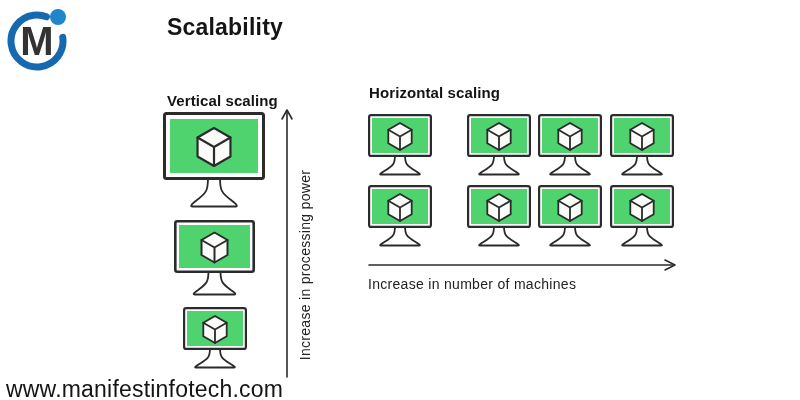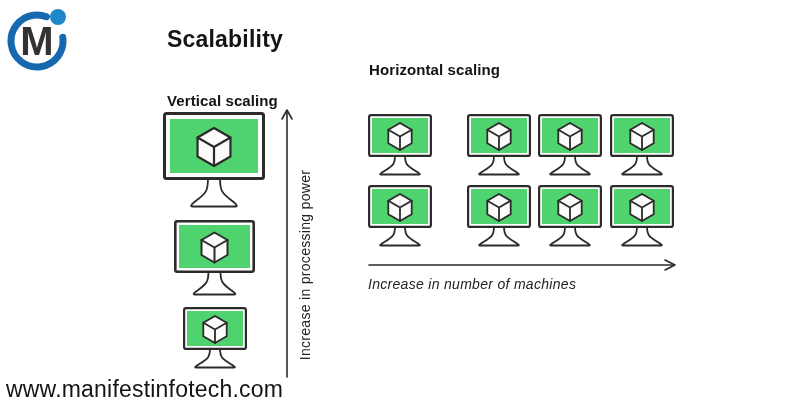--- a/index.html
+++ b/index.html
@@ -6,35 +6,34 @@
   body{
     width:800px;height:400px;position:relative;overflow:hidden;
     background:#ffffff;
     font-family:"Liberation Sans", sans-serif;
     color:#111;
   }
   .abs{position:absolute;}
   #page-title{
     left:167px;top:14px;font-size:23px;font-weight:700;color:var(--text-dark);
     letter-spacing:.2px;
-    margin-top:12px;
   }
   .section-label{
     font-size:15px;font-weight:700;color:var(--text-dark);letter-spacing:.1px;
   }
   #vertical-label{left:167px;top:92px;}
-  #horizontal-label{left:369px;top:61px;}
+  #horizontal-label{left:369px;top:84px;}
   .arrow-caption{
     font-size:14px;color:var(--text-medium);letter-spacing:.3px;white-space:nowrap;
   }
   #v-arrow-caption{
     left:201px;top:256px;width:210px;height:18px;text-align:center;
     transform:rotate(-90deg);transform-origin:center center;
   }
-  #h-arrow-caption{left:368px;top:276px;font-style:italic;}
+  #h-arrow-caption{left:368px;top:276px;}
   #footer-url{
     left:6px;top:376px;font-size:23px;color:var(--text-dark);letter-spacing:.2px;
   }
   .arrow line, .arrow polyline{
     stroke:var(--outline);stroke-width:1.6;fill:none;
     stroke-linecap:round;stroke-linejoin:round;
   }
   .monitor{position:absolute;}
 </style>
 </head>

